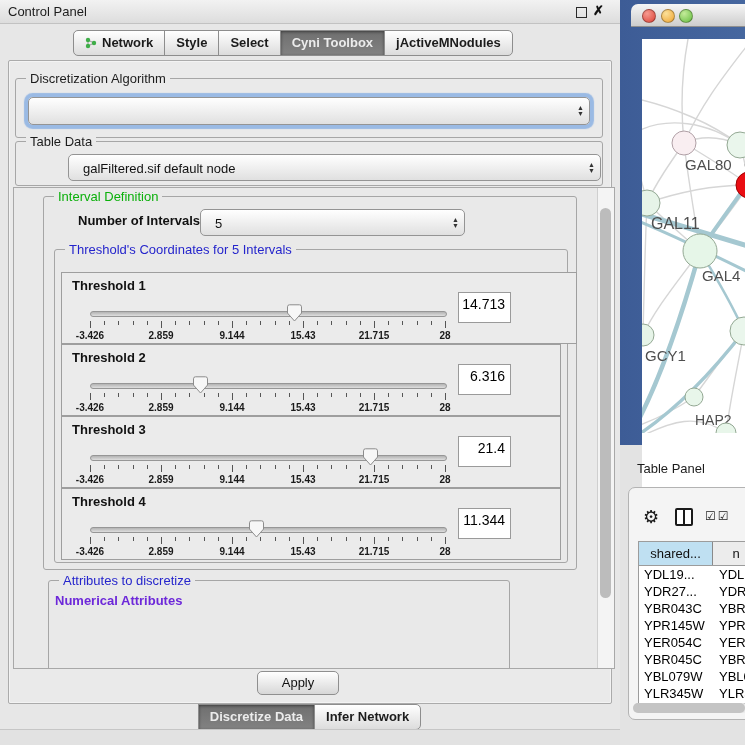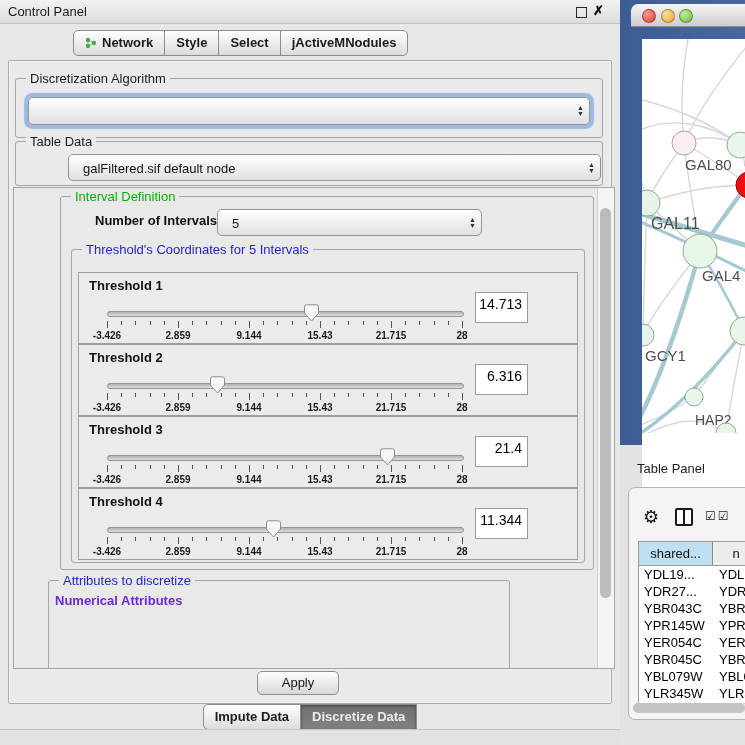--- a/index.html
+++ b/index.html
@@ -43,21 +43,21 @@
   #alg-popup .opt.hl{font-weight:bold;}
 
   #tabledata-group{left:6px;top:80px;width:586px;height:43px;}
   #tabledata-combo{left:52px;top:12px;width:531px;height:25px;}
 
   
   #scrollarea{position:absolute;left:4px;top:126px;width:600px;height:480px;border:1px solid #a8a8a8;background:#e9e9e9;overflow:hidden;}
   #v-scrollbar{position:absolute;right:0;top:0;width:16px;height:480px;background:#f4f4f4;border-left:1px solid #cfcfcf;}
   #v-scrollbar .thumb{position:absolute;left:2px;top:20px;width:11px;height:390px;background:#bcbcbc;border-radius:6px;}
 
-  #interval-group{left:46px;top:8px;width:532px;height:372px;}
+  #interval-group{left:29px;top:8px;width:532px;height:372px;}
   .group .group-title{background:#e9e9e9;}
   #cp-main > .group > .group-title{background:#eaeaea;}
   #noi-label{position:absolute;left:34px;top:16px;font-size:13px;font-weight:bold;color:#111;}
   #noi-combo{left:156px;top:12px;width:263px;height:25px;}
   #thr-group{left:10px;top:52px;width:512px;height:312px;}
 
   .threshold-panel{position:absolute;left:6px;width:498px;height:70px;border:1px solid #9e9e9e;background:#ebebeb;}
   .t-label{position:absolute;left:10px;top:5px;font-size:13px;font-weight:bold;color:#111;}
   .t-track{position:absolute;left:28px;top:38px;width:355px;height:4px;background:linear-gradient(#b3b3b3,#dedede);border:1px solid #969696;border-radius:3px;}
   .t-thumb{position:absolute;top:31px;width:15px;height:18px;}
@@ -121,20 +121,21 @@
         <div class="tab first"><span class="tab-icon"><svg width="12" height="12" viewBox="0 0 12 12">
               <line x1="3" y1="3" x2="9" y2="6" stroke="#9a9a9a"></line>
               <line x1="3" y1="9" x2="9" y2="6" stroke="#9a9a9a"></line>
               <line x1="3" y1="3" x2="3" y2="9" stroke="#9a9a9a"></line>
               <circle cx="3" cy="3" r="2.2" fill="#3fae49"></circle>
               <circle cx="3" cy="9" r="2.2" fill="#3fae49"></circle>
               <circle cx="9" cy="6" r="2.2" fill="#3fae49"></circle>
             </svg></span><span>Network</span></div>
         <div class="tab"><span>Style</span></div>
         <div class="tab"><span>Select</span></div>
+        <div class="tab selected"><span>Cyni Toolbox</span></div>
         <div class="tab last"><span>jActiveMNodules</span></div>
       </div>
 
     <div id="cp-main">
 
       <div id="alg-group" class="group">
         <span class="group-title gt-black">Discretization Algorithm</span>
         <div id="alg-combo" class="combo">
           <span class="stepper">▲<br>▼</span>
         </div>
@@ -154,21 +155,21 @@
         <div id="interval-group" class="group">
           <span class="group-title gt-green">Interval Definition</span>
           <span id="noi-label">Number of Intervals</span>
           <div id="noi-combo" class="combo">
             <span class="combo-text">5</span>
             <span class="stepper">▲<br>▼</span>
           </div>
           <div id="thr-group" class="group">
             <span class="group-title gt-blue">Threshold's Coordinates for 5 Intervals</span>
             <div id="threshold-stack">
-                <div class="threshold-panel" style="top: 22px;">
+                <div class="threshold-panel" style="top: 22px; padding-left: 16px;">
                   <div class="t-label">Threshold 1</div>
                   <div class="t-track"></div>
                   <div class="tick major" style="left: 28px;"></div>
                   <div class="tick minor" style="left: 42.2px;"></div>
                   <div class="tick minor" style="left: 56.4px;"></div>
                   <div class="tick minor" style="left: 70.6px;"></div>
                   <div class="tick minor" style="left: 84.8px;"></div>
                   <div class="tick major" style="left: 99px;"></div>
                   <div class="tick minor" style="left: 113.2px;"></div>
                   <div class="tick minor" style="left: 127.4px;"></div>
@@ -332,22 +333,22 @@
 
         <div id="v-scrollbar">
             <div class="thumb"></div>
           </div>
       </div>
 
       <div id="apply-btn">Apply</div>
     </div>
 
     <div id="bottom-tabs" class="tabrow">
-        <div class="tab first"><span>Impute Data</span></div>
         <div class="tab selected"><span>Discretize Data</span></div>
+        <div class="tab last"><span>Infer Network</span></div>
       </div>
     <div id="cp-footer"></div>
   </div>
 
   <div id="right-pane">
     <div id="net-window">
       <div id="net-titlebar">
         <span id="tl-close" class="traffic"></span>
         <span id="tl-min" class="traffic"></span>
         <span id="tl-zoom" class="traffic"></span>

